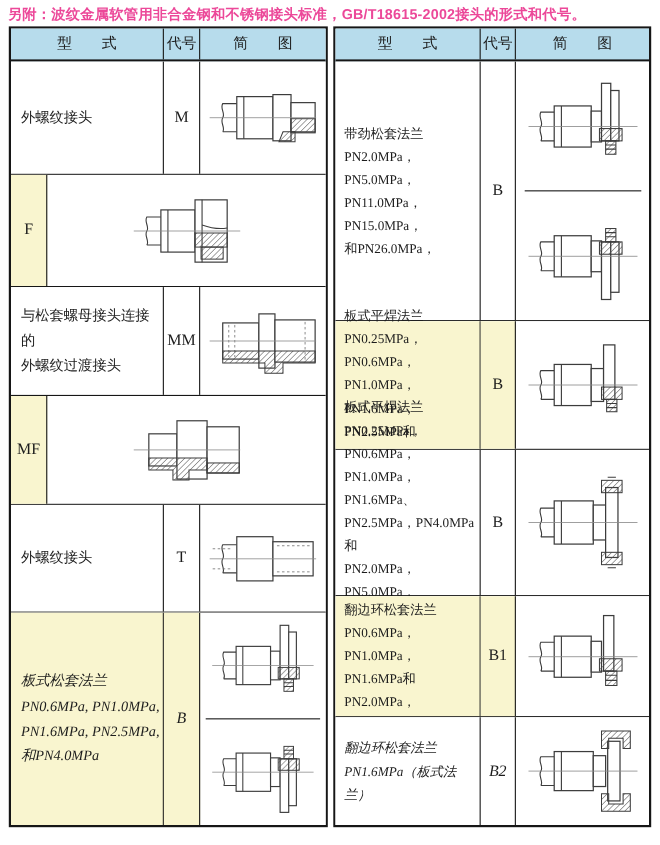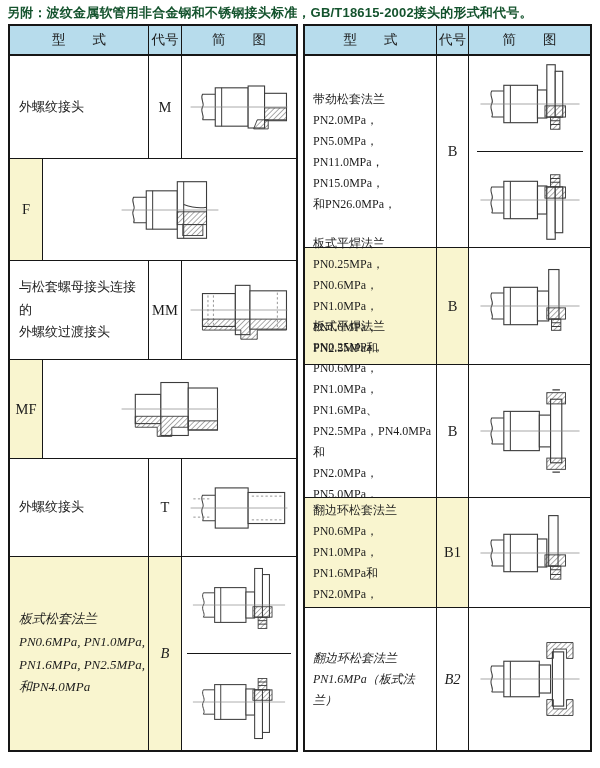--- a/index.html
+++ b/index.html
@@ -8,21 +8,21 @@
     --bd:#161616;
     --ink:#1c1c1c;
   }
   *{box-sizing:border-box;margin:0;padding:0;}
   html,body{width:600px;height:768px;background:#fff;overflow:hidden;}
   body{position:relative;font-family:"Liberation Serif","DejaVu Serif",serif;color:var(--ink);}
 
   .title{
     position:absolute;left:7px;top:4px;width:590px;
     font-family:"Liberation Sans","DejaVu Sans",sans-serif;
-    font-weight:bold;font-size:13px;letter-spacing:.2px;color:#14532d;
+    font-weight:bold;font-size:13px;letter-spacing:.2px;color:#ec4899;
   }
 
   .tbl{
     position:absolute;top:24px;height:728px;background:#fff;
     border:2.5px solid var(--bd);
     display:flex;flex-direction:column;
   }
   #lt{left:8px;width:290px;}
   #rt{left:303px;width:289px;}
 
@@ -218,21 +218,21 @@
   </div>
 </div>
 
 <div class="tbl" id="rt">
   <div class="hdr">
     <div class="hc hc-type">型　　式</div>
     <div class="hc hc-code">代号</div>
     <div class="hc hc-diag">简　　图</div>
   </div>
 
-  <div class="row" style="height:192px">
+  <div class="row" style="height:236px">
     <div class="cell type-cell">
         <span>带劲松套法兰
 PN2.0MPa，PN5.0MPa，
 PN11.0MPa，PN15.0MPa，
 和PN26.0MPa，</span>
       </div>
     <div class="cell code-cell">B</div>
     <div class="cell diag-cell stack">
       <div class="sub">
         <svg class="diag" width="106" height="86" viewBox="0 0 112 92">

